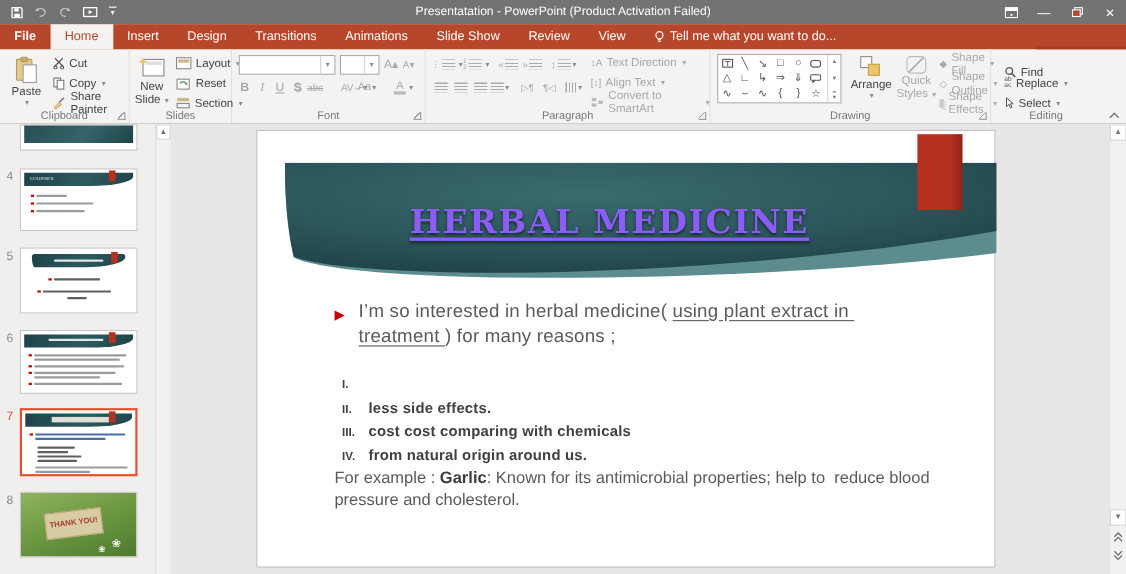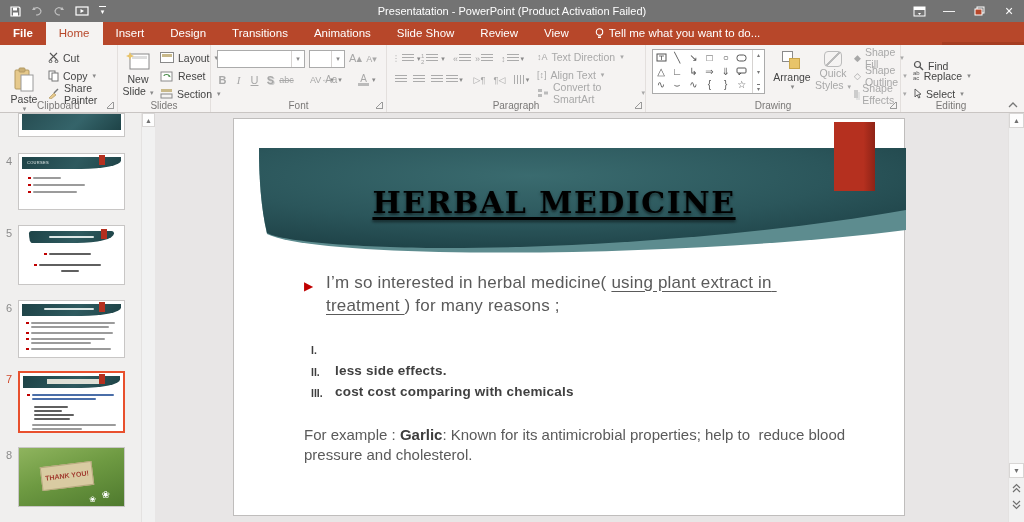--- a/index.html
+++ b/index.html
@@ -90,21 +90,21 @@
     background:#F1F1F1; border-left:1px solid #E4E2E1; }
   .scroll-btn { width:100%; height:14px; background:#FDFDFD; border:1px solid #D8D6D5;
     display:flex; align-items:center; justify-content:center; font-size:7px; color:#707070; }
 
   
   #slide { position:absolute; left:233px; top:5px; width:672px; height:398px;
     background:#fff; border:1px solid #BFBDBC; }
   #banner { position:absolute; left:25px; top:29px; width:647px; height:105px; }
   #slide-title { position:absolute; left:25px; top:66px; width:590px; text-align:center;
     font-family:"DejaVu Serif", serif; font-weight:bold; font-size:30px;
-    letter-spacing:1.5px; color:#000000; text-decoration:underline;
+    letter-spacing:1.5px; color:#8b5cf6; text-decoration:underline;
     text-underline-offset:4px; text-shadow:0 2px 3px rgba(0,0,0,.55); }
   #bookmark { position:absolute; left:600px; top:3px; width:41px; height:69px;
     background:linear-gradient(90deg,#B5301F 0%,#B5301F 72%,#8E2316 100%); }
   .intro { position:absolute; left:70px; top:152px; width:512px; display:flex;
     font-size:17px; line-height:23px; color:#5A5A5A; letter-spacing:.2px; }
   .intro .marker { color:#C00000; font-size:12px; width:14px; margin-right:8px;
     padding-top:4px; flex:none; }
   .intro-text { white-space:pre-wrap; }
   .intro-text .u { text-decoration:underline; text-underline-offset:3px; }
   .rlist { position:absolute; left:77px; top:222px; width:540px; }
@@ -211,21 +211,21 @@
             </svg>
         </span>
         <span>Share</span>
       </span>
     </span>
   </div>
 
   <div id="ribbon">
 
     <div class="rgroup" style="left:0;width:118px">
-      <div class="bigbtn" style="position:absolute;left:6px;top:18px;width:36px">
+      <div class="bigbtn" style="position:absolute;left:6px;top:2px;width:36px">
         <span>
           <svg width="22" height="26" viewBox="0 0 22 26">
               <rect x="2" y="3" width="14" height="19" rx="1" fill="#E6C98C" stroke="#B49A62"></rect>
               <rect x="6" y="1" width="6" height="4" rx="1" fill="#C9AE74" stroke="#B49A62"></rect>
               <rect x="8" y="8" width="12" height="16" fill="#fff" stroke="#9a9a9a"></rect>
             </svg>
         </span>
         <span class="cap">Paste</span>
         <span class="dd">▾</span>
       </div>
@@ -612,20 +612,24 @@
           <span class="num">I.</span>
         </div>
         <div class="item">
           <span class="num">II.</span>
             <span class="txt">less side effects.</span>
         </div>
         <div class="item">
           <span class="num">III.</span>
             <span class="txt">cost cost comparing with chemicals</span>
         </div>
+        <div class="item">
+          <span class="num">IV.</span>
+            <span class="txt">from natural origin around us.</span>
+        </div>
       </div>
 
       <div class="example"><span>For example : </span><b>Garlic</b><span>: Known for its antimicrobial properties; help to  reduce blood pressure and cholesterol.</span></div>
     </div>
 
     <div id="vscroll">
       <div class="scroll-btn">▲</div>
       <div class="scroll-btn nav-cluster" style="top:350px">▼</div>
       <div class="nav-cluster" style="top:370px;display:flex;justify-content:center">
         <svg width="9" height="10" viewBox="0 0 9 10">

